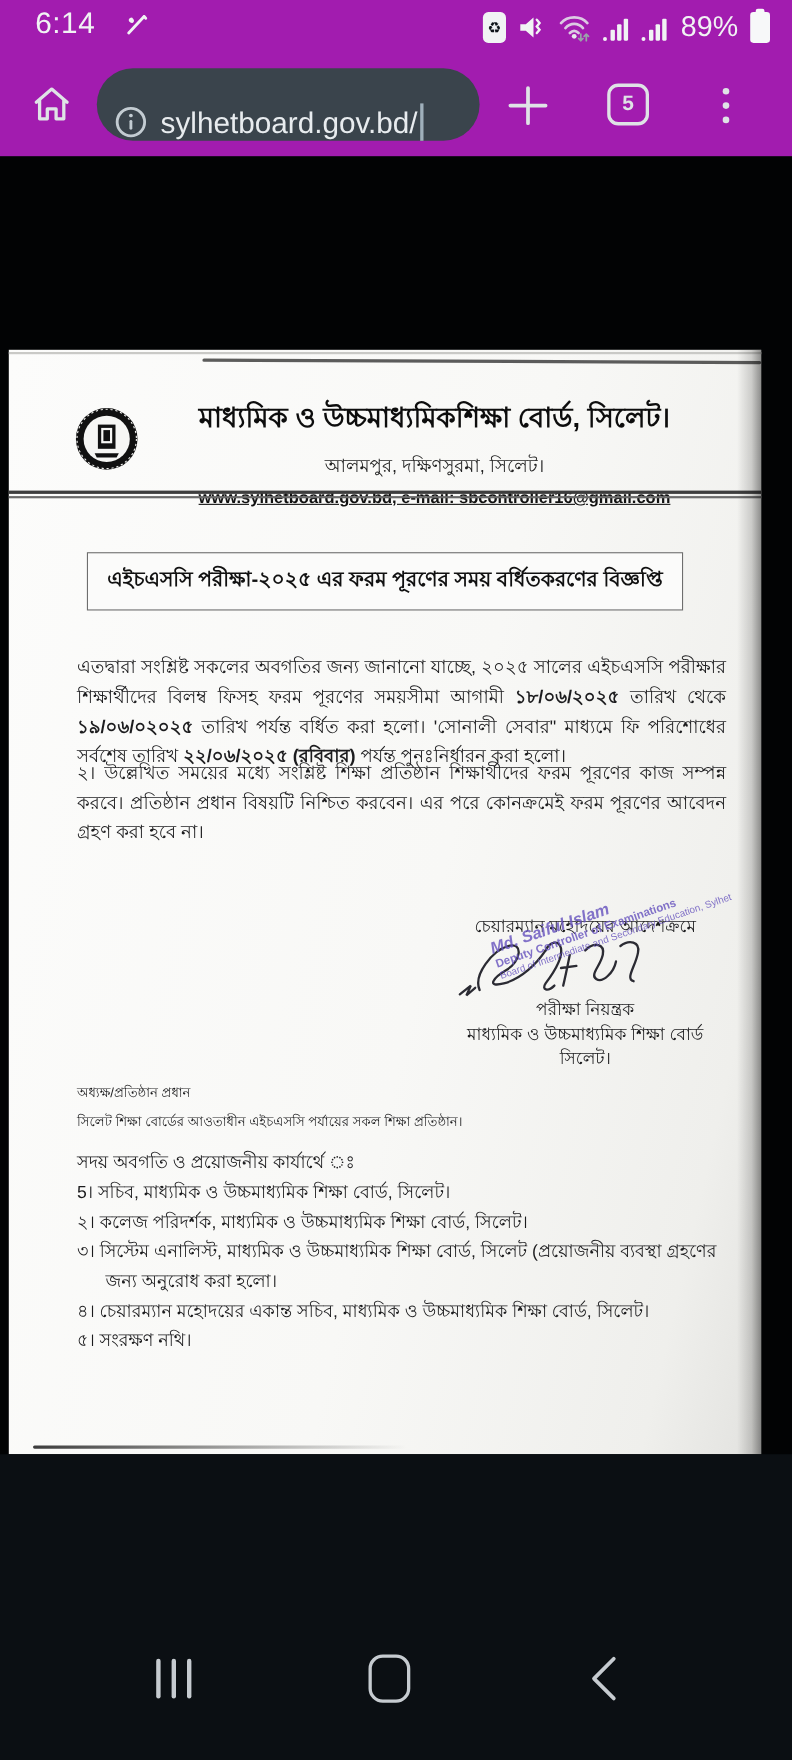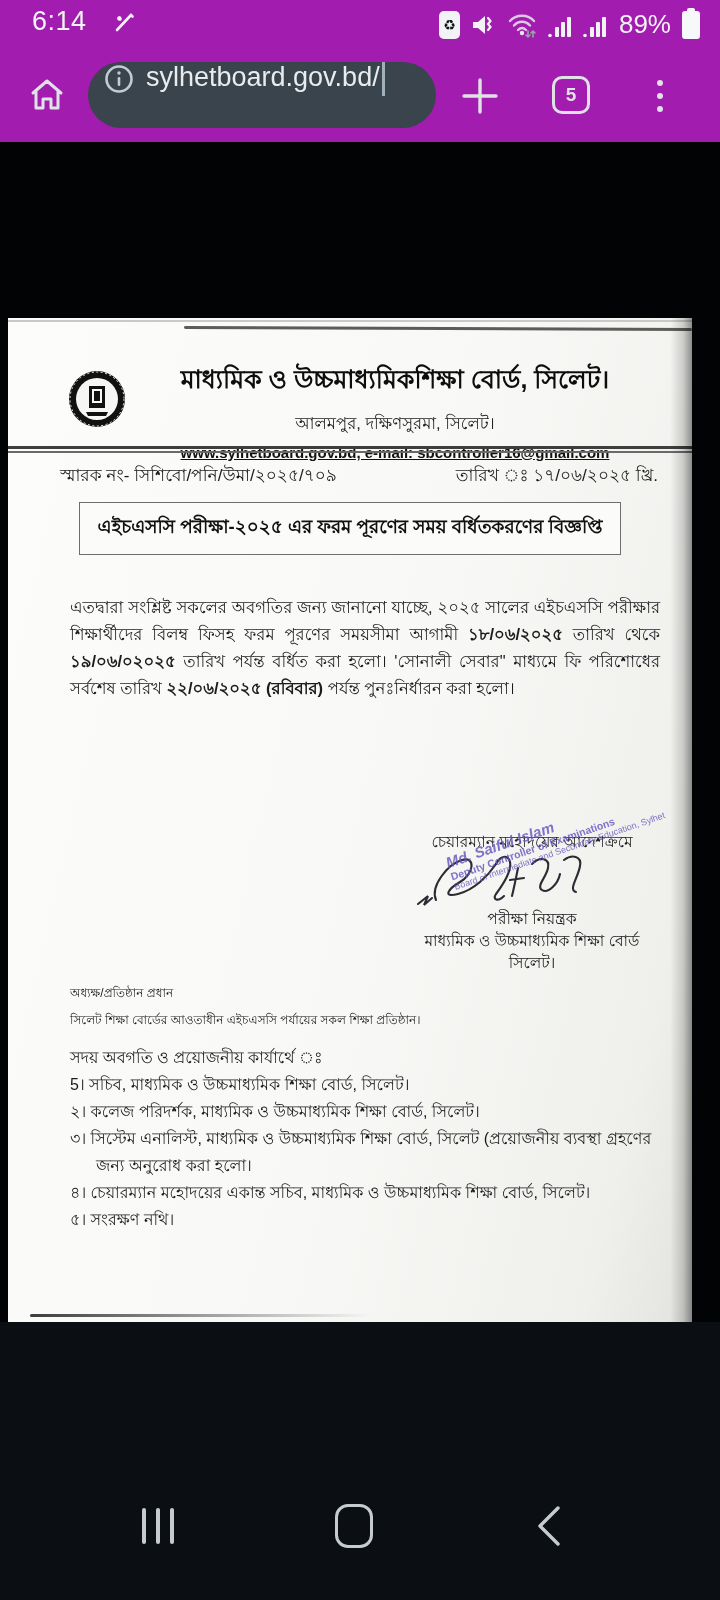--- a/index.html
+++ b/index.html
@@ -12,21 +12,21 @@
   
   .topbars { position:absolute; top:0; left:0; width:720px; height:142px; background:#a21caf; }
   .status-time { position:absolute; left:32px; top:6px; font-size:27px; color:#f1f3f4; font-weight:400; letter-spacing:0.5px; }
   .status-pen { position:absolute; left:112px; top:11px; }
   .status-right { position:absolute; right:20px; top:9px; display:flex; align-items:center; gap:9px; }
   .ic-powersave { width:21px; height:28px; background:#f1f3f4; border-radius:5px; display:flex; align-items:center; justify-content:center; color:#0d1318; font-size:14px; line-height:1; }
   .batt-pct { font-size:26px; color:#f1f3f4; margin-left:2px; }
   .ic-battery { position:relative; width:18px; height:28px; background:#f7f8f9; border-radius:3px; margin-left:2px; }
   .ic-battery::before { content:""; position:absolute; top:-3px; left:5px; width:8px; height:3px; background:#f7f8f9; border-radius:2px 2px 0 0; }
   .toolbar-home { position:absolute; left:26px; top:74px; }
-  .url-pill { position:absolute; left:88px; top:62px; width:348px; height:66px; background:#3a444c; border-radius:33px; display:flex; align-items:flex-start; padding:0 14px; }
+  .url-pill { position:absolute; left:88px; top:62px; width:348px; height:66px; background:#3a444c; border-radius:33px; display:flex; align-items:flex-end; padding:0 14px; }
   .url-text { font-size:27px; color:#e8ecef; margin-left:10px; white-space:nowrap; }
   .url-cursor { width:3px; height:34px; background:#9fb0bb; margin-left:2px; }
   .plus-btn { position:absolute; left:458px; top:74px; }
   .tab-btn { position:absolute; left:552px; top:76px; width:38px; height:38px; border:3px solid #dfe3e6; border-radius:10px; display:flex; align-items:center; justify-content:center; }
   .tab-count { font-size:19px; font-weight:bold; color:#dfe3e6; }
   .menu-btn { position:absolute; left:652px; top:72px; width:16px; height:48px; display:flex; flex-direction:column; align-items:center; justify-content:center; gap:7px; }
   .menu-btn i { width:6px; height:6px; background:#dfe3e6; border-radius:50%; }
   
   .page {
     position:absolute; left:8px; top:318px; width:684px; height:1004px;
@@ -186,30 +186,27 @@
     </span>
 
     <div class="doc-head">
       <div class="org-name">মাধ্যমিক ও উচ্চমাধ্যমিকশিক্ষা বোর্ড, সিলেট।</div>
       <div class="org-addr">আলমপুর, দক্ষিণসুরমা, সিলেট।</div>
       <div class="org-web">www.sylhetboard.gov.bd, e-mail: sbcontroller16@gmail.com</div>
     </div>
 
     <div class="head-rule"></div>
 
-    <div class="memo-row">
-      <span>স্মারক নং- সিশিবো/পনি/উমা/২০২৫/৭০৯</span>
-      <span>তারিখ ঃ ১৭/০৬/২০২৫ খ্রি.</span>
-    </div>
 
     <div class="title-box-wrap">
       <span class="title-box">এইচএসসি পরীক্ষা-২০২৫ এর ফরম পূরণের সময় বর্ধিতকরণের বিজ্ঞপ্তি</span>
     </div>
 
     <div class="para para1"><span>এতদ্বারা সংশ্লিষ্ট সকলের অবগতির জন্য জানানো যাচ্ছে, ২০২৫ সালের এইচএসসি পরীক্ষার শিক্ষার্থীদের বিলম্ব ফিসহ ফরম পূরণের সময়সীমা আগামী </span><span style="font-weight: bold;">১৮/০৬/২০২৫</span><span> তারিখ থেকে </span><span style="font-weight: bold;">১৯/০৬/০২০২৫</span><span> তারিখ পর্যন্ত বর্ধিত করা হলো। 'সোনালী সেবার" মাধ্যমে ফি পরিশোধের সর্বশেষ তারিখ </span><span style="font-weight: bold;">২২/০৬/২০২৫ (রবিবার)</span><span> পর্যন্ত পুনঃনির্ধারন করা হলো।</span></div>
+    <div class="para para2">২। উল্লেখিত সময়ের মধ্যে সংশ্লিষ্ট শিক্ষা প্রতিষ্ঠান শিক্ষার্থীদের ফরম পূরণের কাজ সম্পন্ন করবে। প্রতিষ্ঠান প্রধান বিষয়টি নিশ্চিত করবেন। এর পরে কোনক্রমেই ফরম পূরণের আবেদন গ্রহণ করা হবে না।</div>
 
     <div class="sig-block">
       <div>চেয়ারম্যান মহোদয়ের আদেশক্রমে</div>
       <div class="sig-art">
         <span class="sig-scribble">
           <svg width="210" height="74" viewBox="0 0 210 74">
             <g fill="none" stroke="#2b2b33" stroke-width="2.1" stroke-linecap="round">
               <path d="M18 58 l10 -8 -4 9 8 -7"></path>
               <path d="M36 54 C30 40 48 18 62 14 C76 10 74 28 60 36 C48 43 42 52 58 48 C74 44 88 30 96 18"></path>
               <path d="M96 18 C100 10 108 8 110 16 C112 26 102 40 96 48 C92 54 98 56 104 50"></path>

